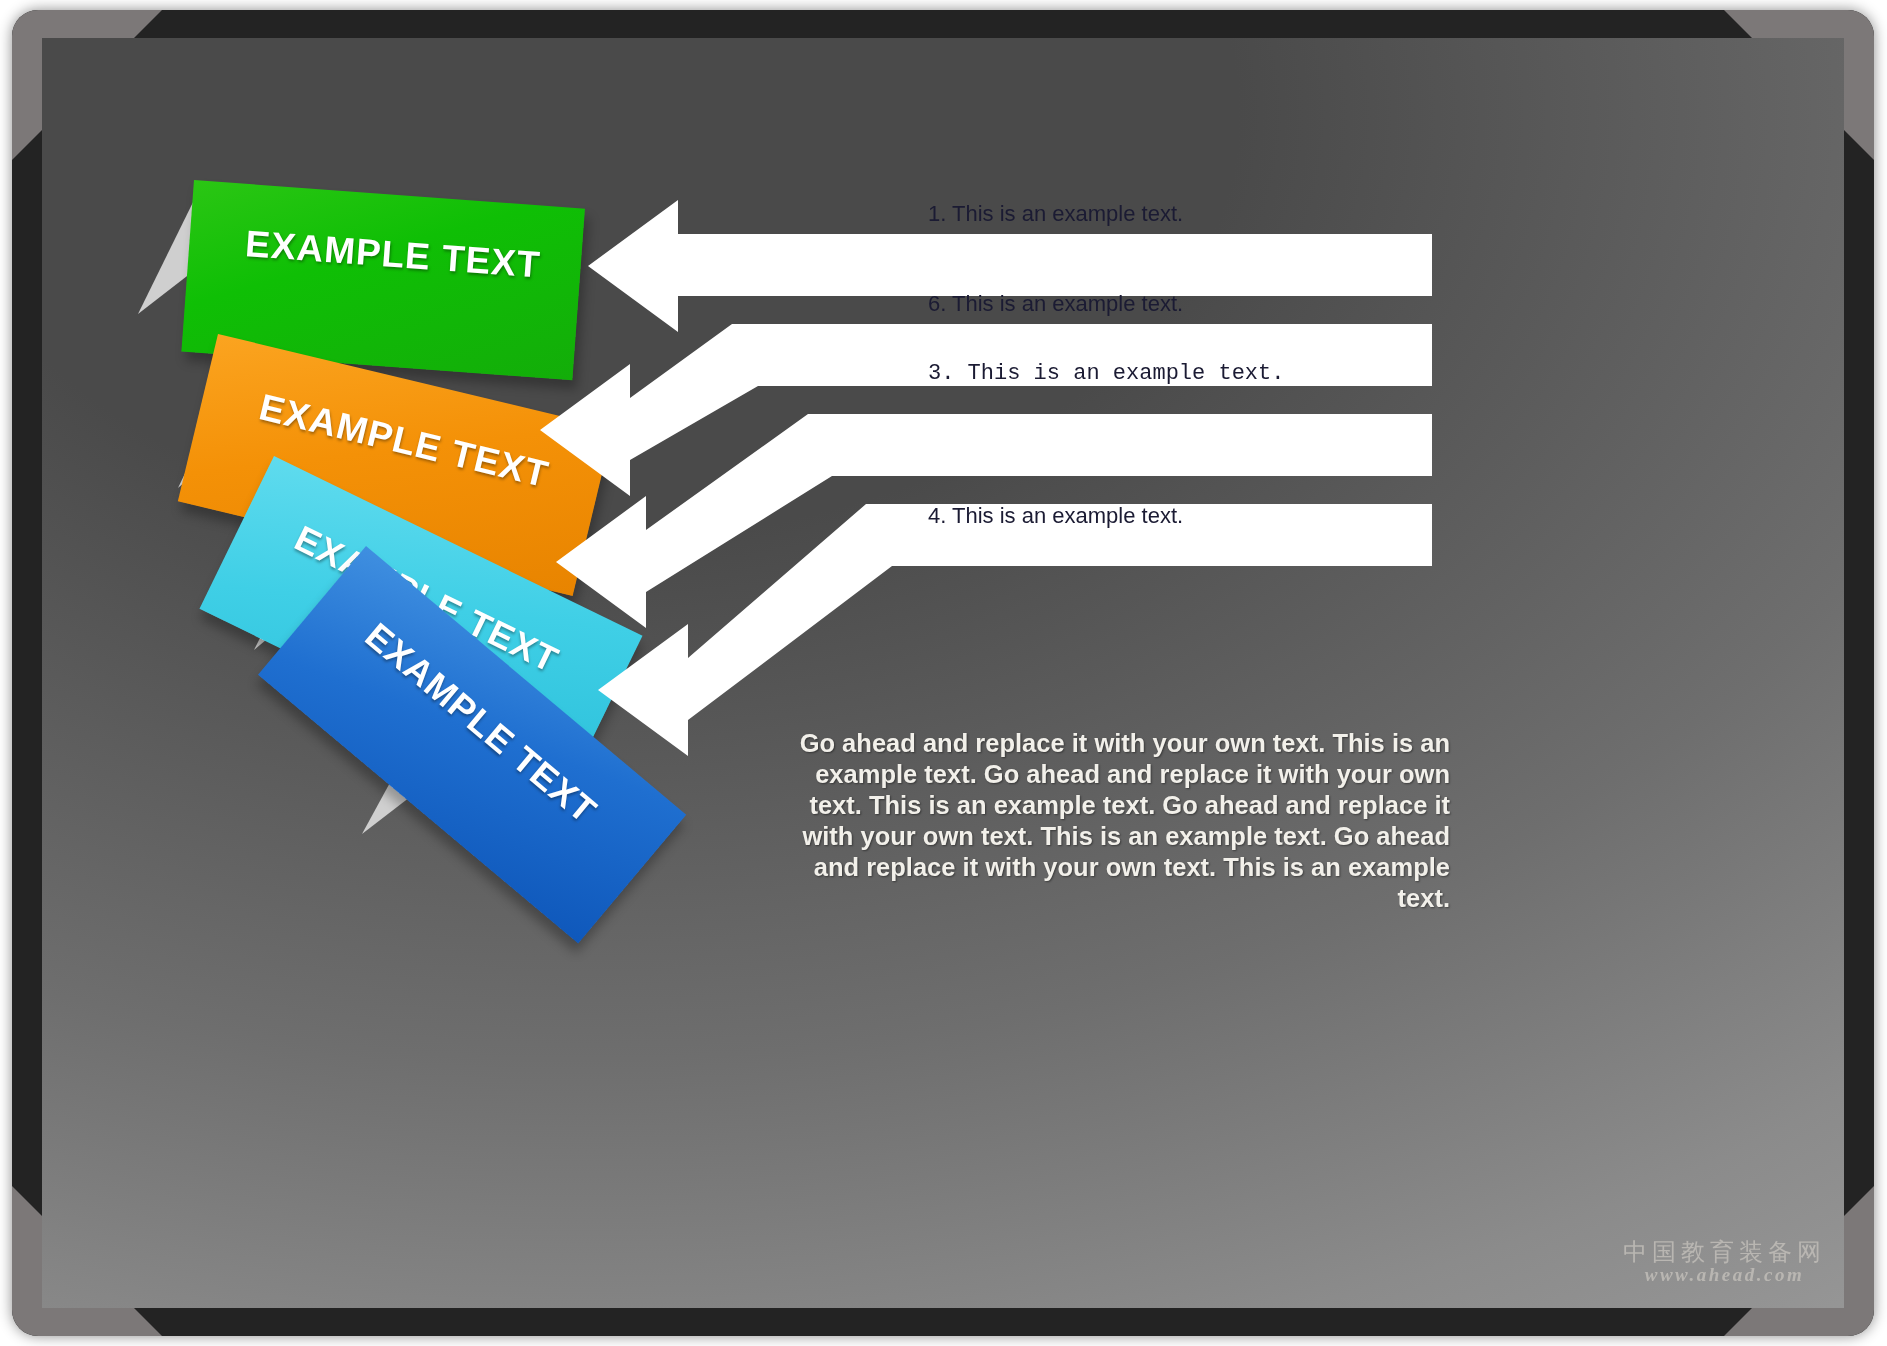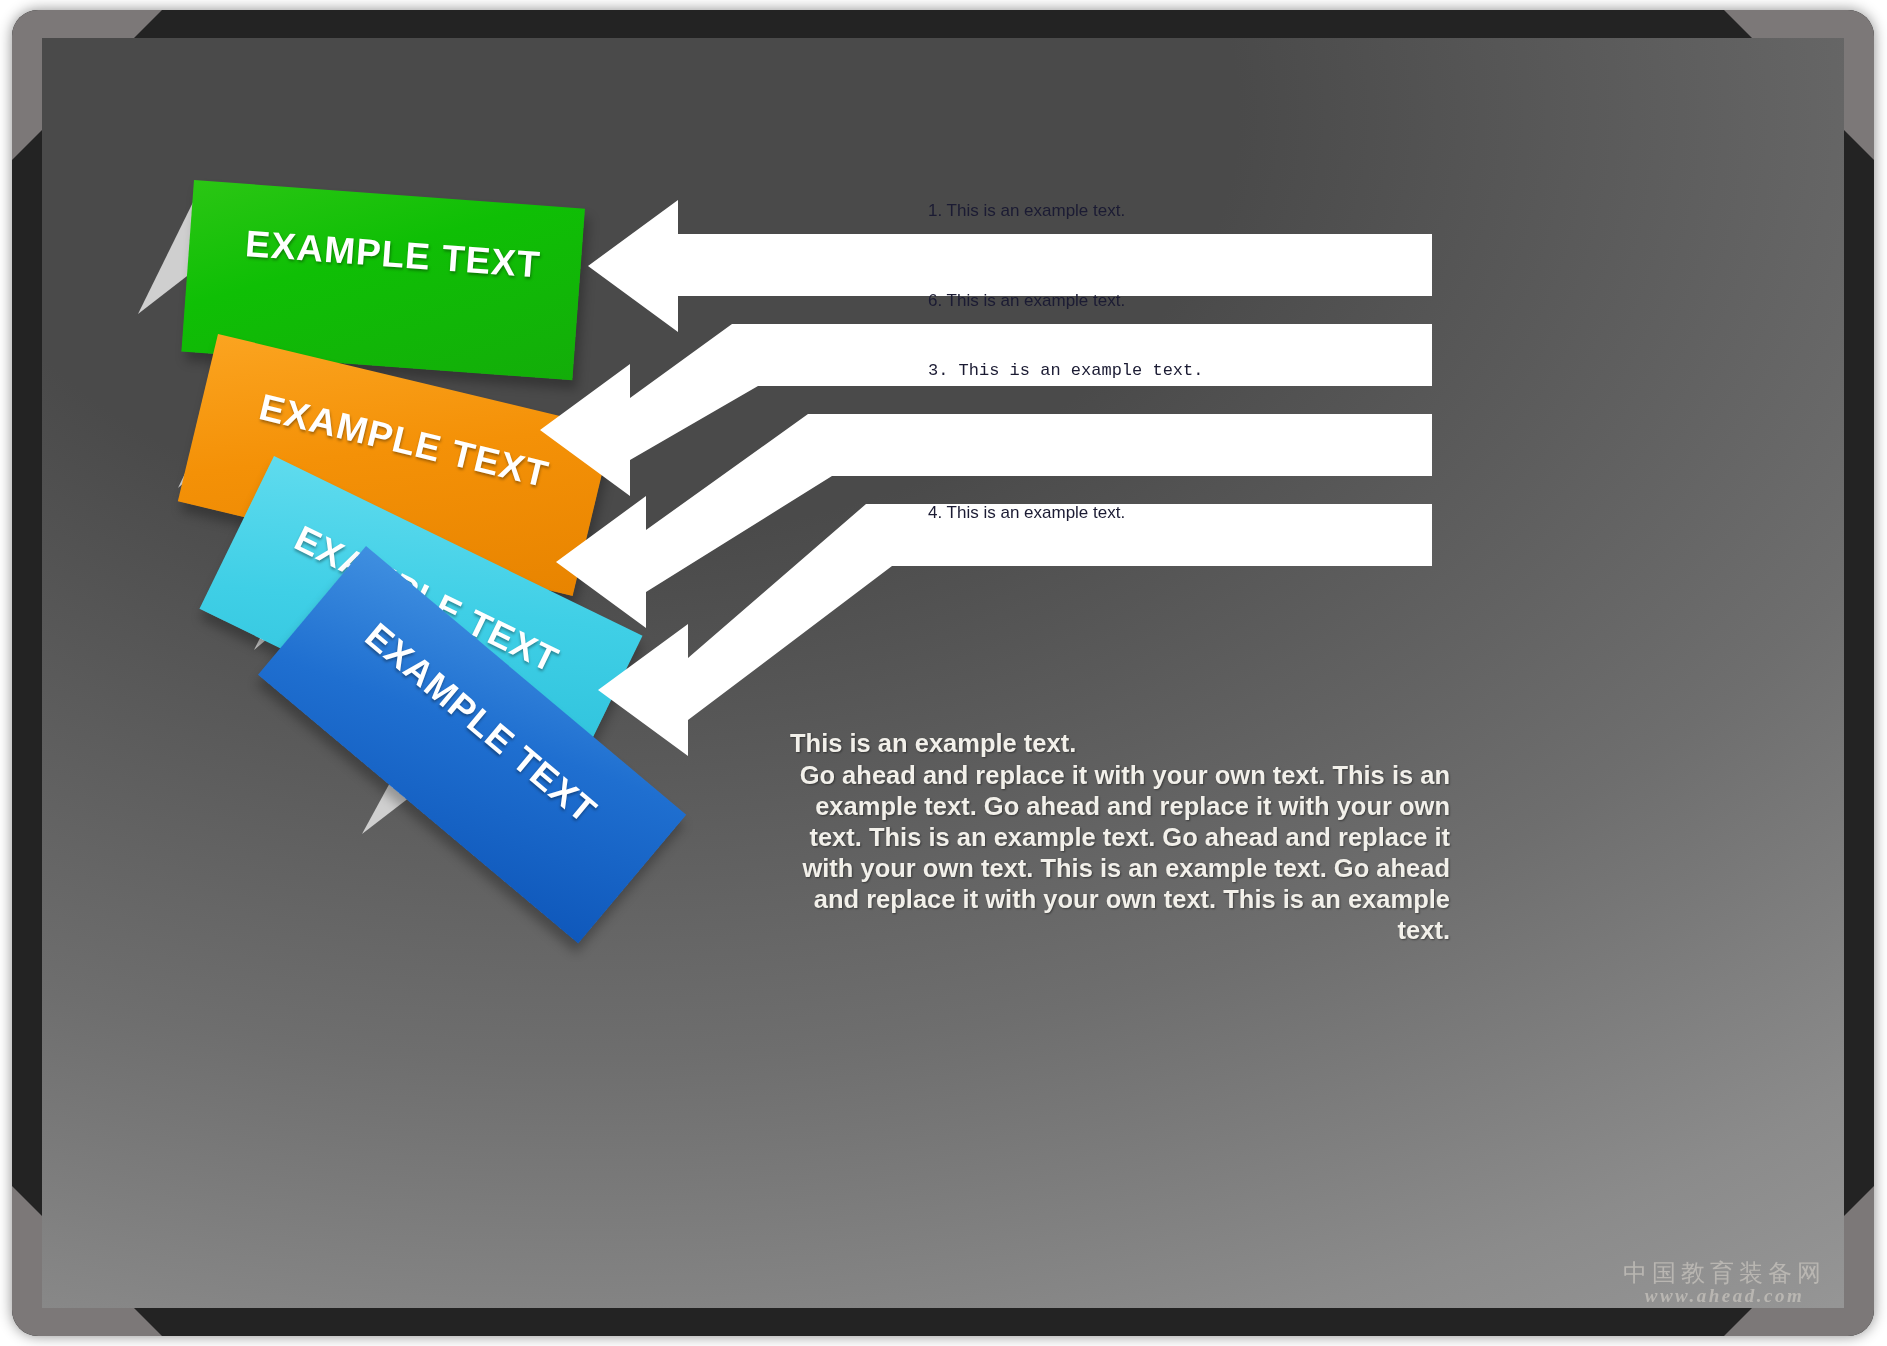--- a/index.html
+++ b/index.html
@@ -145,21 +145,21 @@
     left: 0; top: 0;
     width: 1802px; height: 1270px;
     pointer-events: none;
   }
   .arrow-layer svg { display: block; }
 
   
   .arrow-text {
     position: absolute;
     color: #1b1b33;
-    font-size: 17px;
+    font-size: 22px;
     font-family: "Liberation Sans", sans-serif;
     white-space: nowrap;
   }
 
   
   .body-block {
     position: absolute;
     left: 748px;
     top: 690px;
     width: 660px;
@@ -174,21 +174,21 @@
   }
   .body-para {
     font-weight: bold;
     text-align: right;
   }
 
   
   .watermark {
     position: absolute;
     right: 18px;
-    bottom: 2px;
+    bottom: 23px;
     text-align: center;
     color: #bdbab5;
     opacity: 0.92;
     line-height: 1.05;
   }
   .wm-cn {
     font-size: 24px;
     letter-spacing: 5px;
     font-family: "DejaVu Sans", sans-serif;
   }
@@ -245,21 +245,20 @@
         </g>
       </svg>
     </div>
 
     <div class="arrow-text" style="left:886px; top:163px;">1. This is an example text.</div>
     <div class="arrow-text" style="left:886px; top:253px;">6. This is an example text.</div>
     <div class="arrow-text" style="left:886px; top:323px;font-family:Liberation Mono, monospace;">3. This is an example text.</div>
     <div class="arrow-text" style="left:886px; top:433px;margin-top:32px;">4. This is an example text.</div>
 
     <div class="body-block">
-      <div class="body-title">This is an example text.</div>
       <div class="body-para">Go ahead and replace it with your own text. This is an example text. Go ahead and replace it with your own text. This is an example text. Go ahead and replace it with your own text. This is an example text. Go ahead and replace it with your own text. This is an example text.</div>
     </div>
 
     <div class="watermark">
       <div class="wm-cn">中国教育装备网</div>
       <div class="wm-url">www.ahead.com</div>
     </div>
 
   </div>
 </div>

